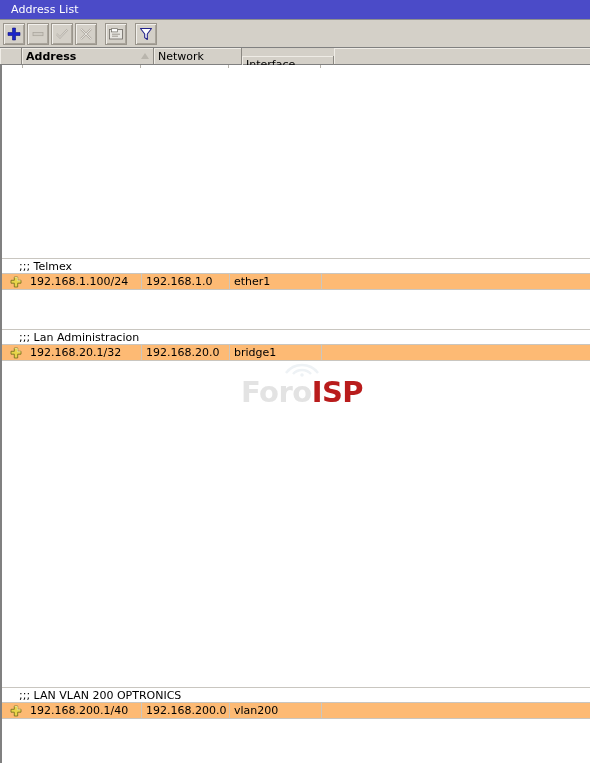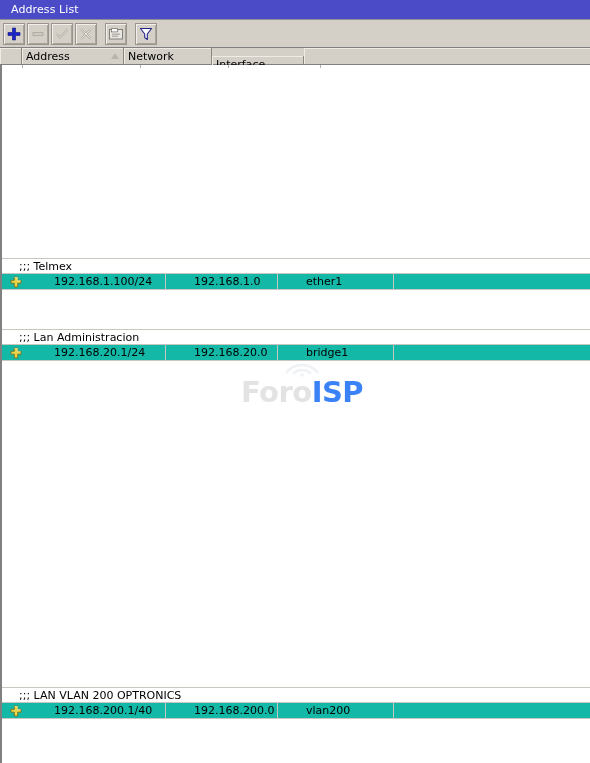--- a/index.html
+++ b/index.html
@@ -85,21 +85,21 @@
     position: relative;
     font-size: 11px;
     color: #000;
     border-right: 1px solid #8b8882;
     box-shadow: inset 1px 1px 0 #efece6;
     padding-left: 4px;
     overflow: hidden;
     white-space: nowrap;
   }
   .ch.marker { width: 22px; padding-left: 0; }
-  .ch.c-address { width: 102px; }
+  .ch.c-address { width: 132px; font-weight: bold; }
   .ch.c-network { width: 88px; text-align: center; }
   .ch.c-interface { width: 92px; margin-top: 8px; }
   .ch.c-filler { flex: 1; border-right: none; }
   .sort-arrow {
     position: absolute;
     right: 4px;
     top: 5px;
     width: 0; height: 0;
     border-left: 4px solid transparent;
     border-right: 4px solid transparent;
@@ -158,24 +158,23 @@
     border-bottom: 1px solid #c9c6c0;
     font-size: 11px;
     color: #000;
     white-space: nowrap;
     text-align: center;
   }
 
   .data-row {
     height: 16px;
     display: flex;
-    background: #14b8a6;
+    background: #fdba74;
     box-sizing: border-box;
     border-bottom: 1px solid #c9c6c0;
-    gap: 24px;
   }
   .cell {
     height: 100%;
     box-sizing: border-box;
     display: flex;
     align-items: center;
     border-right: 1px solid #c9c6c0;
     font-size: 11px;
     white-space: nowrap;
     overflow: hidden;
@@ -208,21 +207,21 @@
   .wm-arcs { height: 22px; position: relative; }
   .wm-text {
     font-family: "DejaVu Sans", "Liberation Sans", sans-serif;
     font-size: 29px;
     font-weight: bold;
     letter-spacing: -0.5px;
     line-height: 30px;
     white-space: nowrap;
   }
   .wm-a { color: #e3e3e3; }
-  .wm-b { color: #3b82f6; }
+  .wm-b { color: #b91c1c; }
 </style>
 </head>
 <body>
 
 <div class="window">
 
   <div class="titlebar">
     <span class="titlebar-text">Address List</span>
   </div>
 
@@ -340,21 +339,21 @@
     </div>
     <div class="data-row">
       <div class="cell marker">
         <span>
           <svg class="flag-icon" width="12" height="12" viewBox="0 0 12 12">
             <path d="M4.3 1 H7.7 V4.3 H11 V7.2 H7.7 V11 H4.3 V7.2 H1 V4.3 H4.3 Z" fill="#e8d54a" stroke="#6f6a1c" stroke-width="0.8"></path>
             <path d="M4.6 1.5 H7.4 V4.7 H10.6" fill="none" stroke="#fdf6b4" stroke-width="0.7"></path>
           </svg>
         </span>
       </div>
-      <div class="cell c-address">192.168.20.1/24</div>
+      <div class="cell c-address">192.168.20.1/32</div>
       <div class="cell c-network">192.168.20.0</div>
       <div class="cell c-interface">bridge1</div>
       <div class="cell c-filler"></div>
     </div>
 
     <div class="spacer" style="height:326px"></div>
 
     <div class="seprule"></div>
     <div class="comment-row">
       <span>;;; LAN VLAN 200 OPTRONICS</span>

